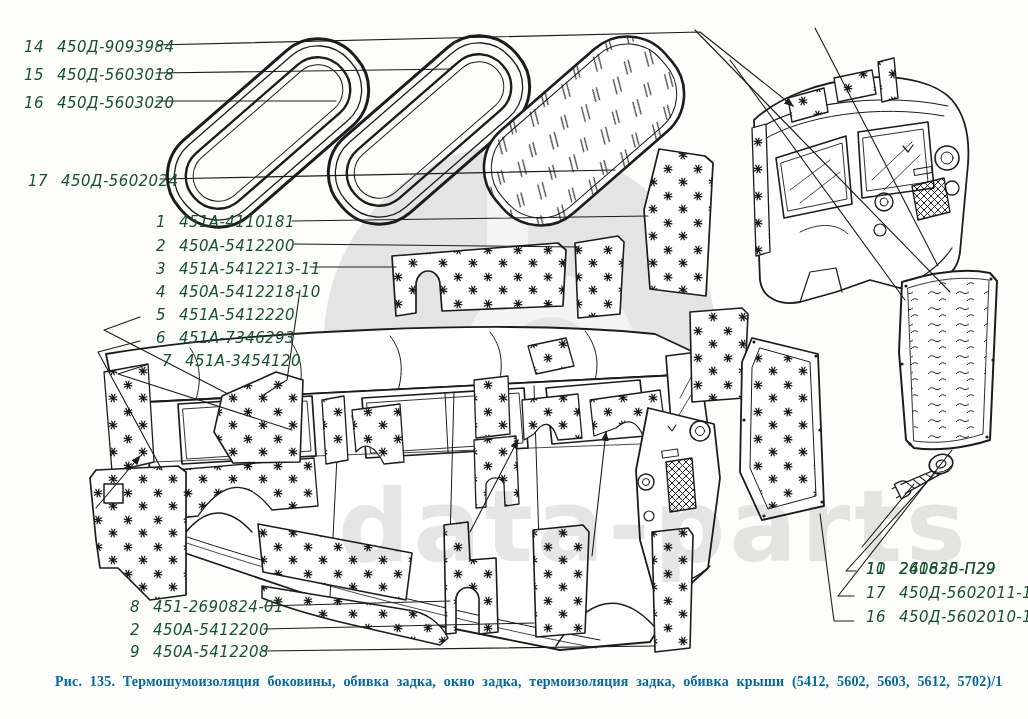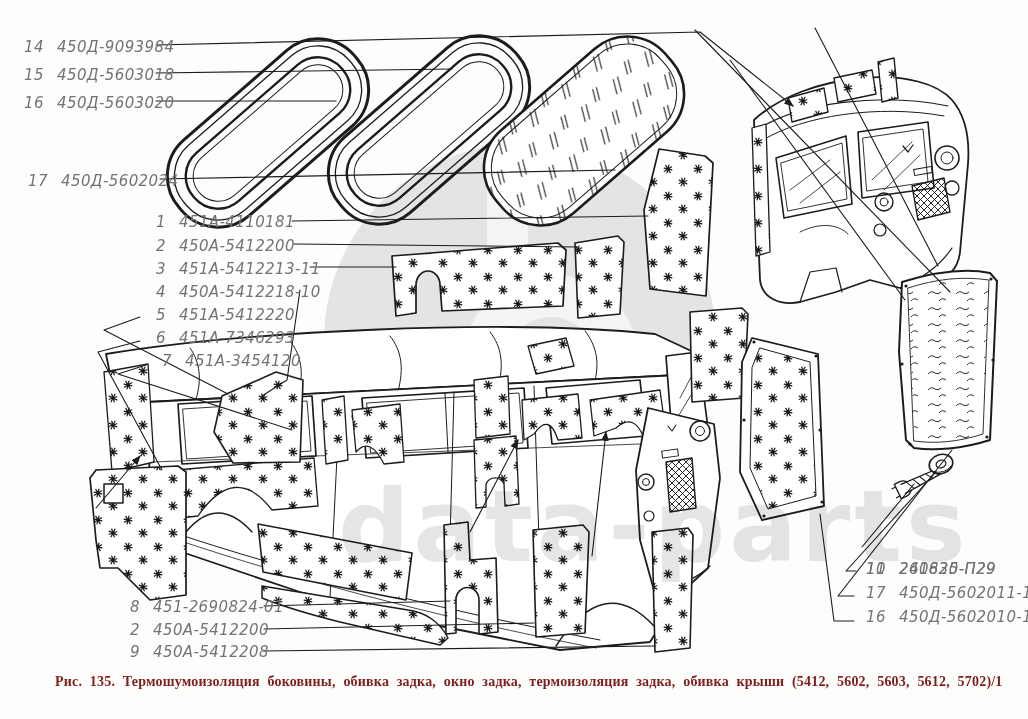--- a/index.html
+++ b/index.html
@@ -1,23 +1,23 @@
 <!DOCTYPE html>
 <html><head>
 <meta charset="utf-8">
 <style>
   html,body{margin:0;padding:0;background:#ffffff;}
   .page{position:relative;width:1028px;height:719px;background:#fdfdfb;overflow:hidden;
         font-family:"DejaVu Sans",sans-serif;color:#1a1a1a;}
   svg{position:absolute;left:0;top:0;}
   .plabel{position:absolute;display:flex;white-space:nowrap;
-          font:italic 15px "DejaVu Sans",sans-serif;color:#737373;letter-spacing:.4px;}
+          font:italic 15px "DejaVu Sans",sans-serif;color:#14532d;letter-spacing:.4px;}
   .plabel .num{min-width:20px;text-align:right;margin-right:13px;}
   .caption{position:absolute;left:55px;top:674px;width:950px;
-           font:bold 14px "Liberation Serif",serif;color:#7f1d1d;
+           font:bold 14px "Liberation Serif",serif;color:#0369a1;
            word-spacing:4px;letter-spacing:.2px;white-space:nowrap;}
   .watermark{position:absolute;left:338px;top:468px;z-index:6;pointer-events:none;
              font:bold 100px "DejaVu Sans",sans-serif;color:#cfcfcf;opacity:.55;
              letter-spacing:4px;mix-blend-mode:multiply;}
 </style>
 </head>
 <body>
 
 <div class="page">
 

